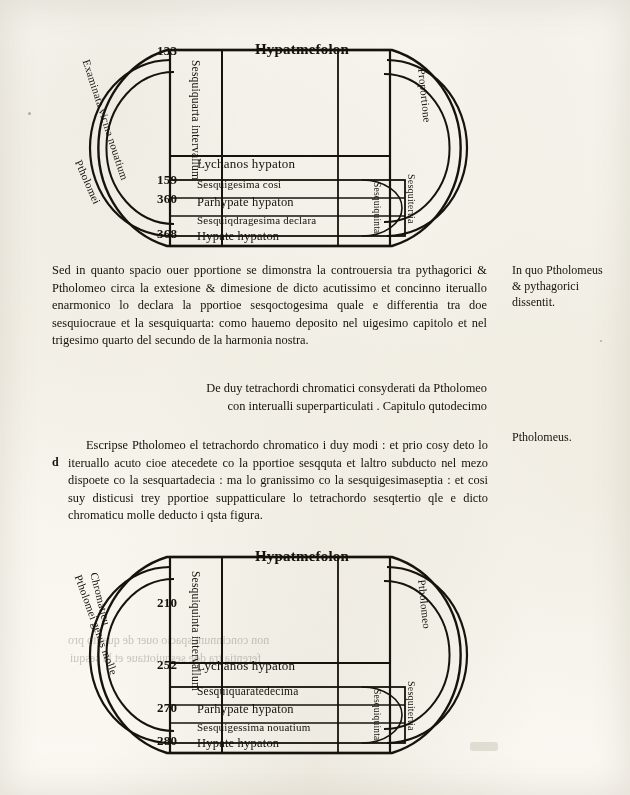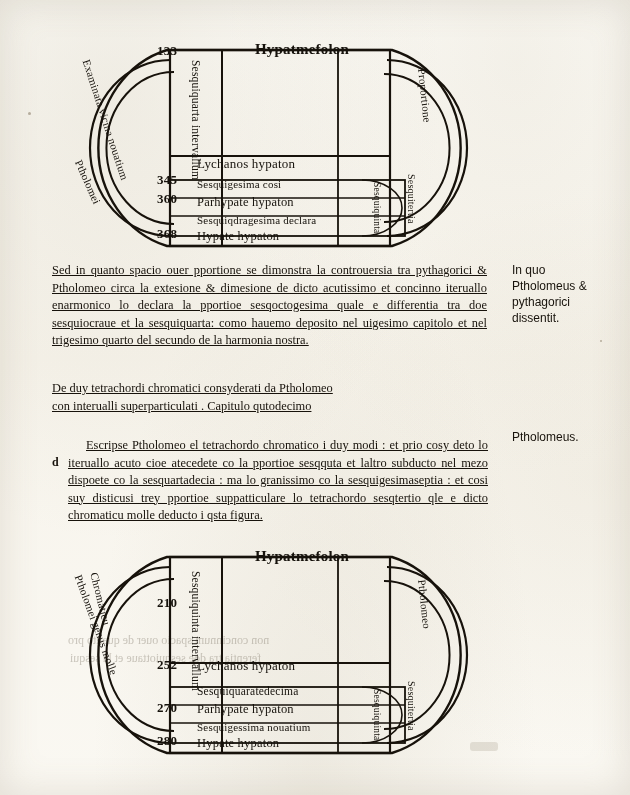--- a/index.html
+++ b/index.html
@@ -52,29 +52,28 @@
   }
 
   
   .body-text{
     position:absolute;
     font-family:"Liberation Serif", serif;
     font-size:12.4px;
     line-height:17.5px;
     color:#17120b;
     text-align:justify;
-    text-decoration:underline;
   }
   .body-text p{margin:0;}
   .indent{text-indent:18px;}
-  .center{text-align:left;text-indent:0;}
+  .center{text-align:right;text-indent:0;}
 
   .margin-note{
     position:absolute;
-    font-family:Liberation Sans, sans-serif;
+    font-family:Liberation Serif, serif;
     font-size:12px;
     line-height:16px;
     color:#18130c;
   }
   .dropcap{
     position:absolute;
     font-family:"Liberation Serif", serif;
     font-size:12px;
     font-weight:bold;
     color:#17120b;
@@ -124,21 +123,21 @@
 
         <rect x="108" y="142" width="235" height="56" fill="none" stroke="#17120b" stroke-width="1.8"></rect>
         <line x1="108" y1="160" x2="343" y2="160" stroke="#17120b" stroke-width="1.5"></line>
         <line x1="108" y1="178" x2="343" y2="178" stroke="#17120b" stroke-width="1.5"></line>
 
         <path d="M 300 142 A 40 28 0 0 1 300 198" fill="none" stroke="#17120b" stroke-width="1.6"></path>
       </svg>
     </div>
 
     <div class="lbl num" style="left:95px;top:5px;">133</div>
-    <div class="lbl num" style="left:95px;top:134px;">345</div>
+    <div class="lbl num" style="left:95px;top:134px;">159</div>
     <div class="lbl num" style="left:95px;top:153px;">360</div>
     <div class="lbl num" style="left:95px;top:188px;">368</div>
 
     <div class="lbl bold" style="left:145px;top:3px;font-size:15px;">Hypatmefolon</div>
 
     <div class="lbl" style="left:30px;top:20px;font-size:11px;transform:rotate(72deg);transform-origin:left top;">Examinata vicina nouatium</div>
     <div class="lbl" style="left:22px;top:120px;font-size:11px;transform:rotate(66deg);transform-origin:left top;">Ptholomei</div>
 
     <div class="lbl" style="left:366px;top:30px;font-size:11px;transform:rotate(84deg);transform-origin:left top;">Proportione</div>
 

